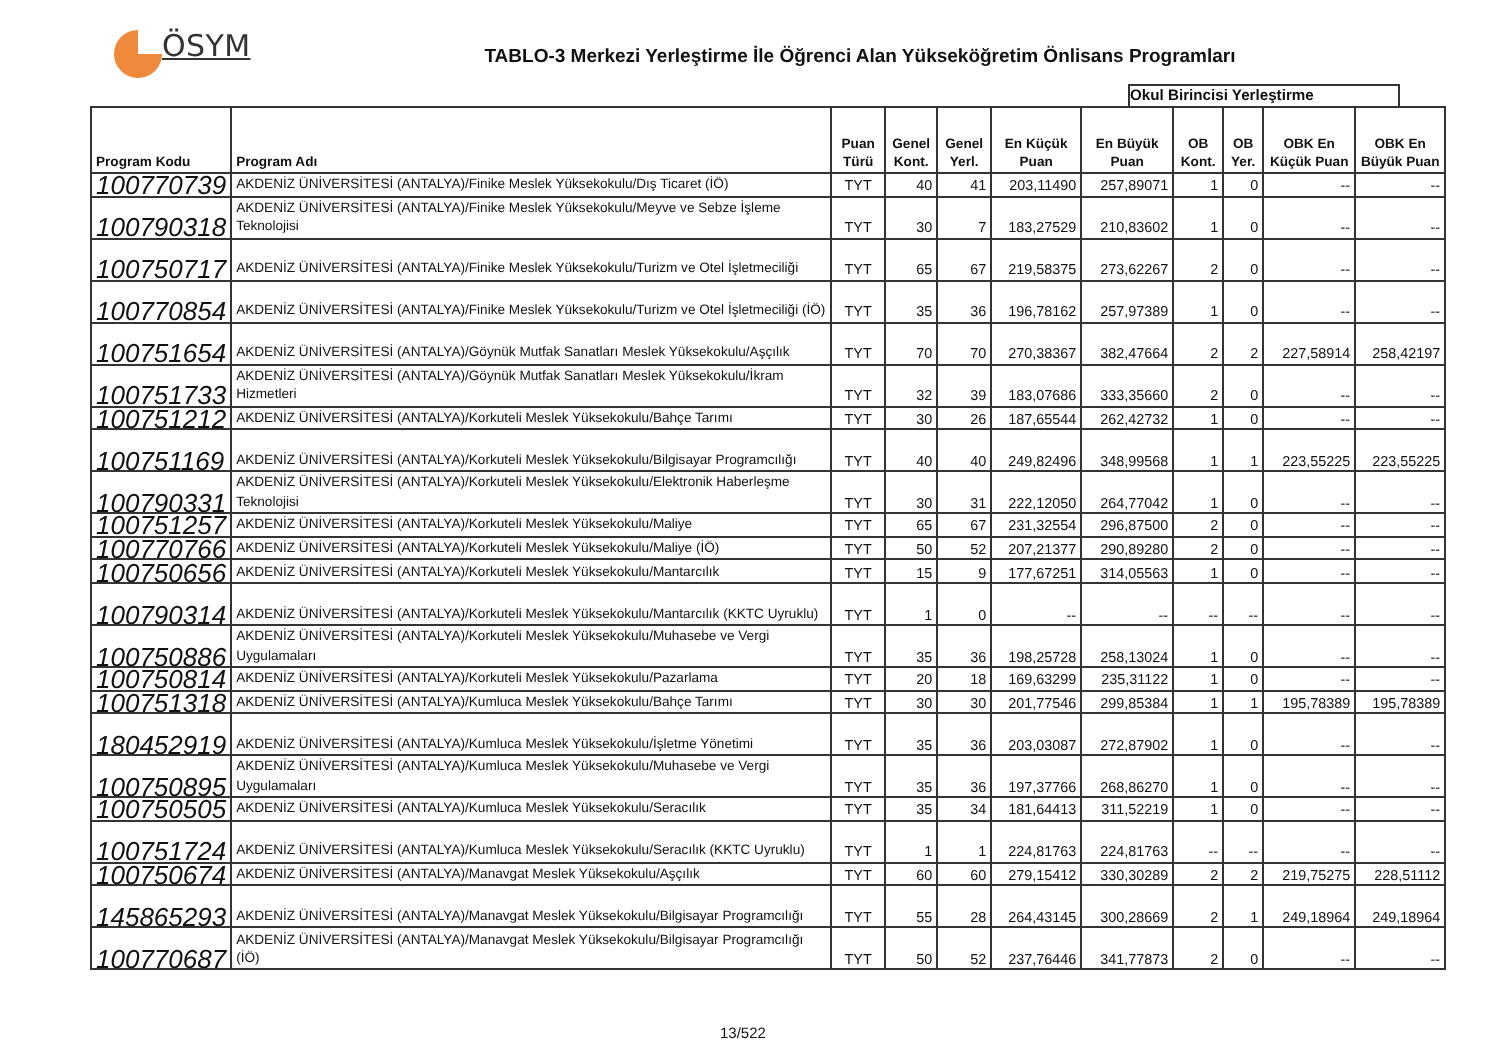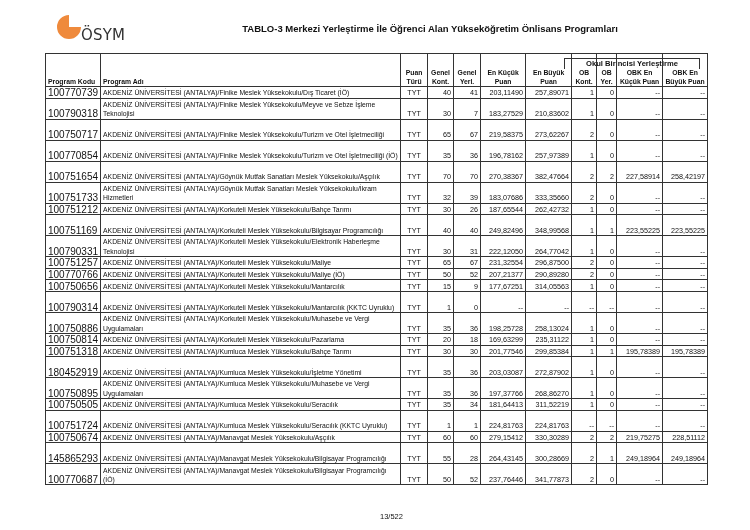--- a/index.html
+++ b/index.html
@@ -1,40 +1,40 @@
 <!DOCTYPE html>
 <html><head>
 <meta charset="utf-8">
 <style>
   html, body { margin: 0; padding: 0; background: #ffffff; }
   body { width: 750px; height: 530px; position: relative; overflow: hidden;
          font-family: "Liberation Sans", sans-serif; color: #111; }
   .logo { position: absolute; left: 56px; top: 10px; width: 80px; height: 34px; }
   .logo-shape { position: absolute; left: 0; top: 4px; width: 26px; height: 26px; }
-  .logo-text { position: absolute; left: 25px; top: 16px; font-size: 15px; color: #333;
-               letter-spacing: 0.2px; font-family: "DejaVu Sans", sans-serif; }
+  .logo-text { position: absolute; left: 25px; top: 4px; font-size: 15px; color: #333;
+               letter-spacing: 0.2px; font-family: "DejaVu Sans", sans-serif; text-decoration: underline; }
   .title { position: absolute; left: 0; width: 750px; top: 23px; text-align: center;
            font-size: 9.5px; font-weight: bold; padding-left: 110px; box-sizing: border-box; }
   .ob-group { position: absolute; left: 564px; top: 42px; width: 136px; height: 11px;
               border: 1px solid #333; border-bottom: none; box-sizing: border-box;
-              font-size: 7.6px; font-weight: bold; text-align: center; line-height: 10px; margin-top: 16px; }
+              font-size: 7.6px; font-weight: bold; text-align: left; line-height: 10px; }
   table { position: absolute; left: 45px; top: 53px; border-collapse: collapse;
           table-layout: fixed; font-size: 7.2px; }
   td, th { border: 1px solid #333; padding: 0 2px; overflow: hidden; white-space: nowrap; }
   th { font-weight: bold; font-size: 6.8px; vertical-align: bottom; height: 32px; line-height: 9px; }
   th.c { text-align: center; white-space: normal; }
   th.l { text-align: left; white-space: normal; }
   td { vertical-align: bottom; line-height: 9.4px; }
-  td.code { font-size: 10px; }
+  td.code { font-size: 13px; font-style: italic; }
   td.name { white-space: normal; font-size: 6.8px; line-height: 9.4px; }
   td.num { text-align: right; }
   td.type { text-align: center; }
   tr.r1 td { height: 10.6px; }
   tr.r2 td { height: 20px; }
-  .page-no { position: absolute; left: 360px; top: 512px; font-size: 7.5px; margin-left: 20px; }
+  .page-no { position: absolute; left: 360px; top: 512px; font-size: 7.5px; }
 </style>
 </head>
 <body>
 
 <div class="logo">
   <svg class="logo-shape" viewBox="0 0 26 26">
     <path id="logo-path" d="M13 1 A12 12 0 1 0 25 13 L13 13 Z" fill="#ef8a3c"></path>
   </svg>
   <span class="logo-text">ÖSYM</span>
 </div>

